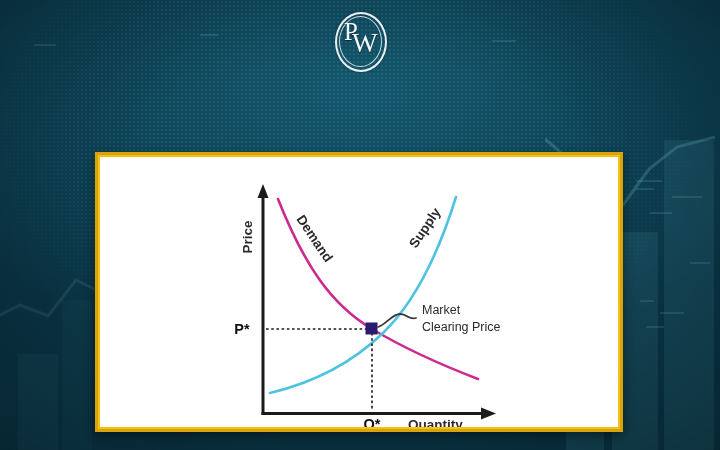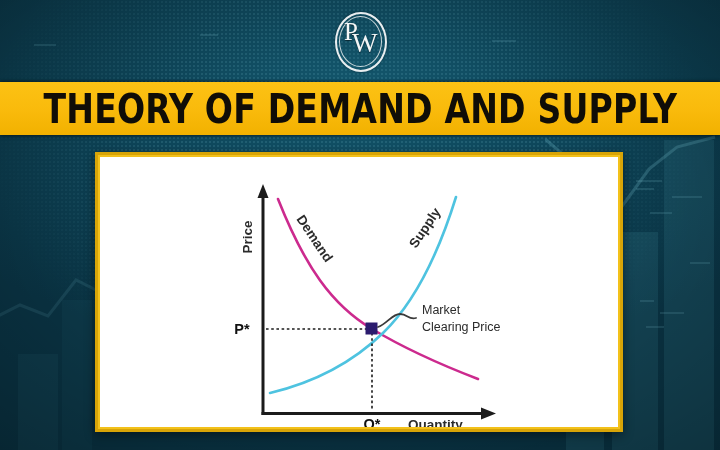--- a/index.html
+++ b/index.html
@@ -106,23 +106,20 @@
 
   <div class="logo-wrap">
     <div class="logo">
       <div class="logo-ring"></div>
       <div class="logo-ring2"></div>
       <span class="logo-p">P</span>
       <span class="logo-w">W</span>
     </div>
   </div>
 
-  <div class="title-band">
-    <div class="title-text">THEORY OF DEMAND AND SUPPLY</div>
-  </div>
 
   <div class="panel">
     <div class="panel-inner">
 
       <svg width="522" height="274" viewBox="0 0 522 274">
 
         <g>
 
           <line x1="163" y1="258" x2="163" y2="36" stroke="#1b1b1b" stroke-width="3"></line>
           <polygon points="163,27 157.5,41 168.5,41" fill="#1b1b1b"></polygon>

